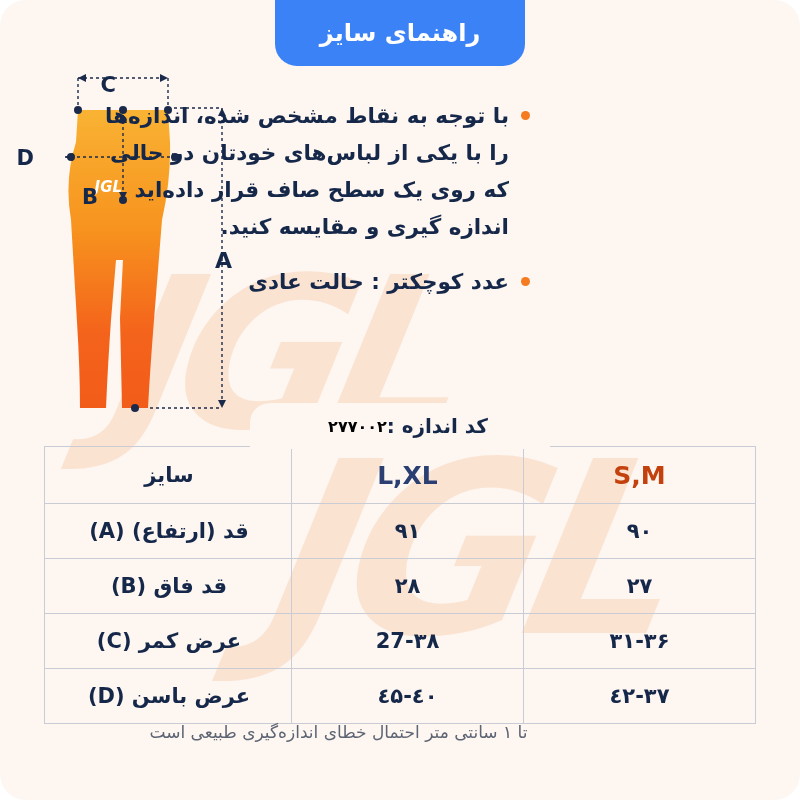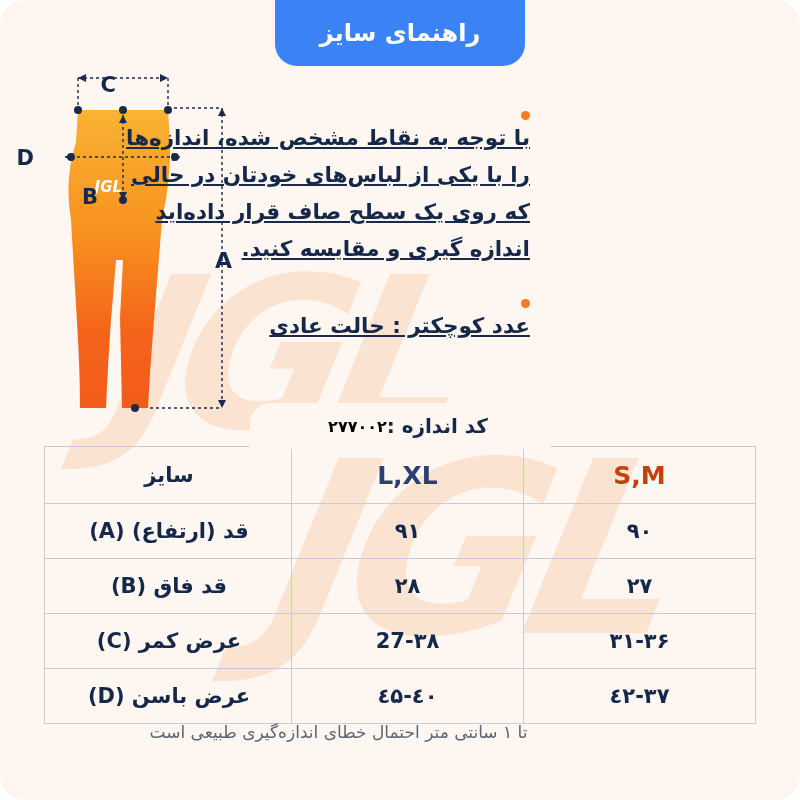--- a/index.html
+++ b/index.html
@@ -89,25 +89,23 @@
   .info-list {
     position: absolute;
     right: 270px;
     top: 28px;
     width: 500px;
     text-align: right;
     color: #1b2a4a;
   }
   .info-item {
     display: flex;
-    flex-direction: column;
     align-items: flex-start;
     justify-content: flex-start;
     margin-bottom: 18px;
-    text-decoration: underline;
   }
   .bullet {
     flex: 0 0 auto;
     width: 9px;
     height: 9px;
     border-radius: 50%;
     background: #f47b20;
     margin-top: 13px;
     margin-left: 12px;
   }

